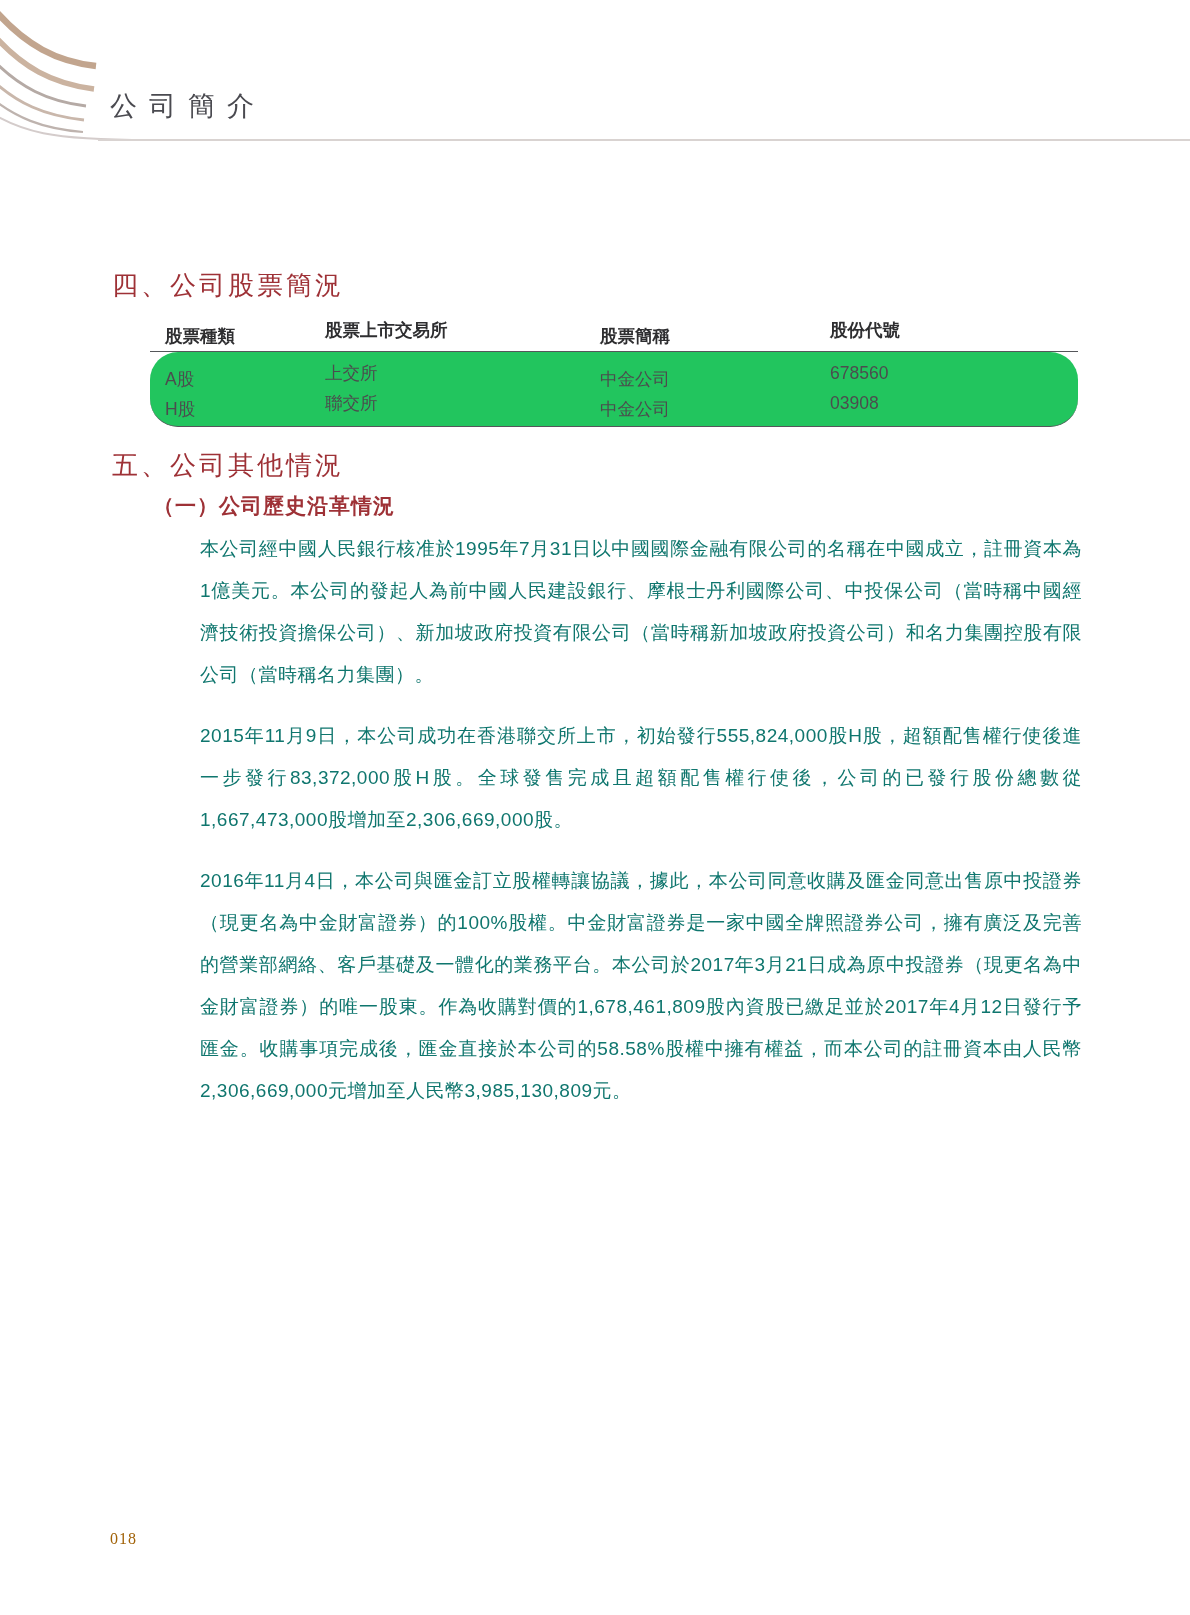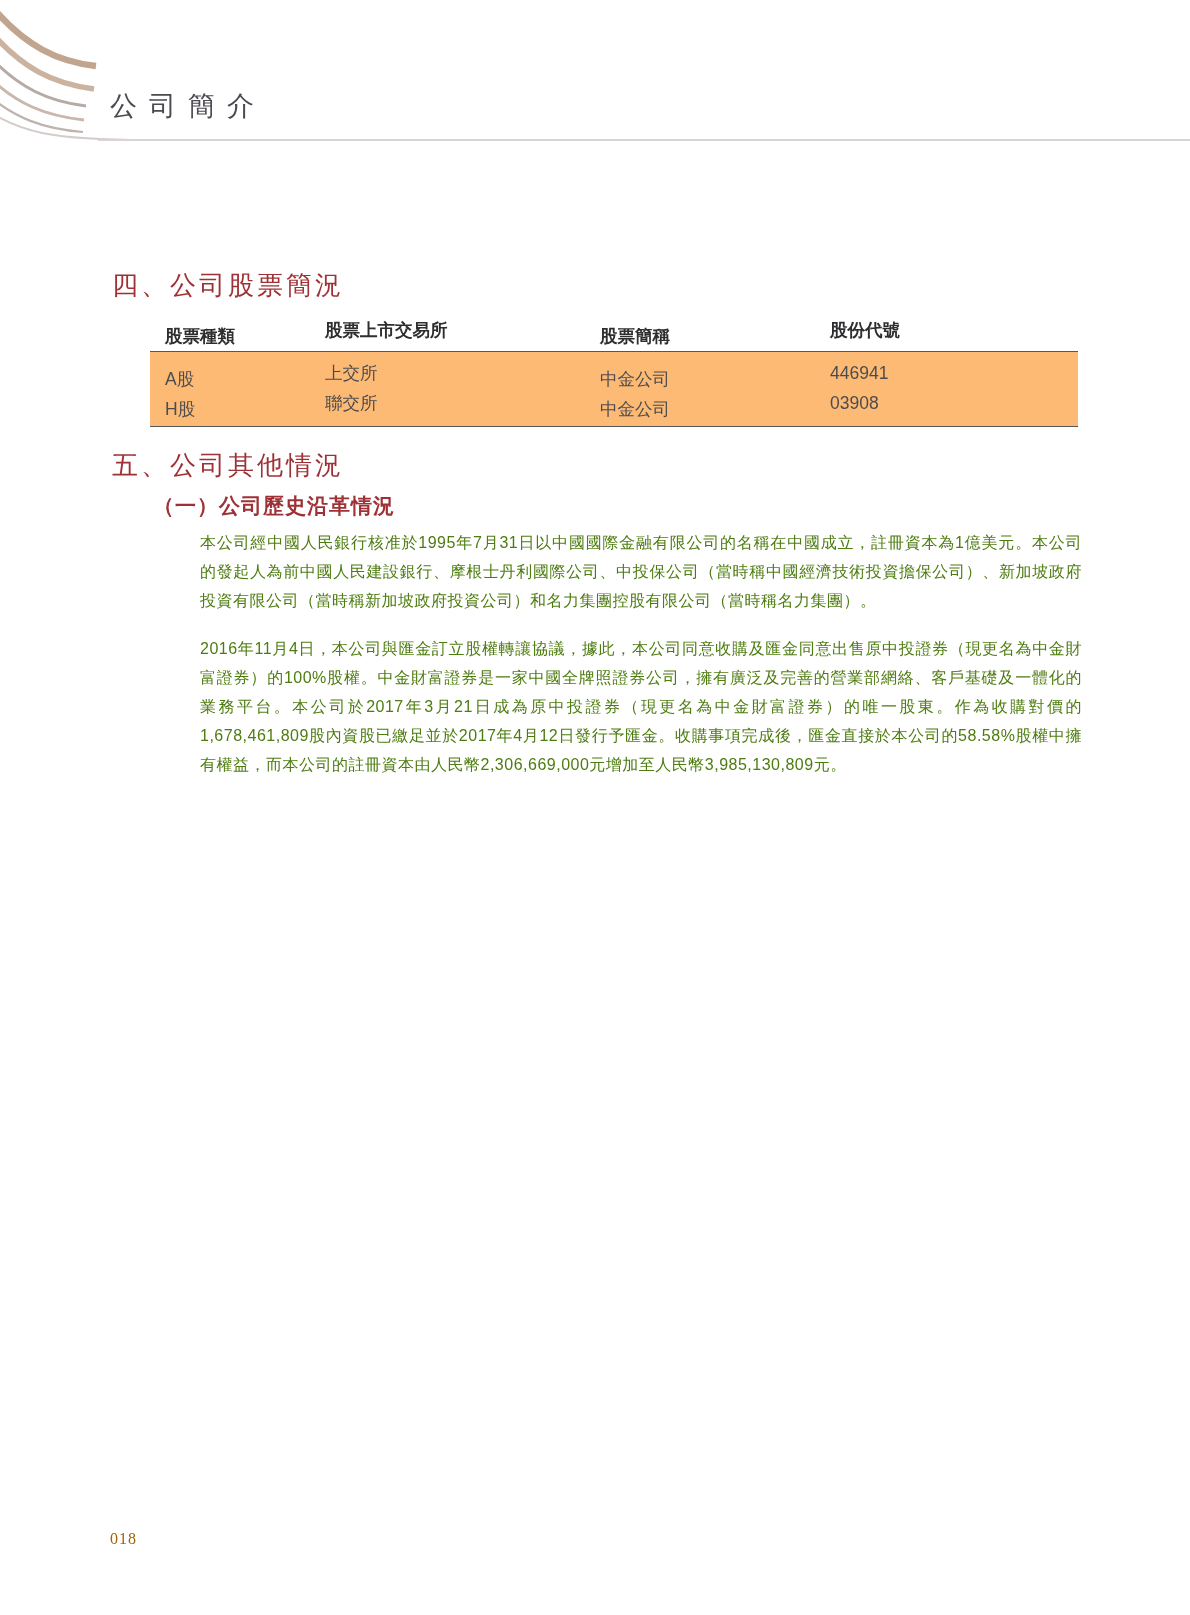--- a/index.html
+++ b/index.html
@@ -43,39 +43,40 @@
   
   .stock-table {
     position: absolute; left: 150px; top: 308px; width: 928px;
   }
   .stock-table .thead {
     display: flex; height: 44px; align-items: center;
     border-bottom: 1px solid #55565a;
     font-size: 17.5px; font-weight: 600; color: #2e2e30;
   }
   .stock-table .tbody {
-    background: #fdba74;
+    background: #22c55e;
     border-bottom: 1px solid #55565a;
     padding: 6px 0 8px 0;
+    border-radius: 28px;
   }
   .stock-table .trow {
     display: flex; height: 30px; align-items: center;
     font-size: 17.5px; color: #4c4c4e;
   }
   .col-0 { width: 175px; padding-left: 15px; margin-top: 12px; }
   .col-1 { width: 275px; }
   .col-2 { width: 230px; margin-top: 12px; }
   .col-3 { flex: 1; }
 
   
   .history-text {
     position: absolute; left: 200px; top: 528px; width: 882px;
   }
   .history-text p {
-    font-size: 16px; line-height: 29px; color: #4d7c0f;
+    font-size: 19px; line-height: 42px; color: #0f766e;
     text-align: justify; text-justify: inter-character;
     margin-bottom: 19px;
     letter-spacing: 0.5px;
   }
 
   
   .page-number {
     position: absolute; left: 110px; top: 1530px;
     font-family: "Liberation Serif", "DejaVu Serif", serif;
     font-size: 16px; color: #a16207; letter-spacing: 1px;
@@ -106,34 +107,35 @@
       <div class="col-0">股票種類</div>
       <div class="col-1">股票上市交易所</div>
       <div class="col-2">股票簡稱</div>
       <div class="col-3">股份代號</div>
     </div>
     <div class="tbody">
       <div class="trow">
         <div class="col-0">A股</div>
         <div class="col-1">上交所</div>
         <div class="col-2">中金公司</div>
-        <div class="col-3">446941</div>
+        <div class="col-3">678560</div>
       </div>
       <div class="trow">
         <div class="col-0">H股</div>
         <div class="col-1">聯交所</div>
         <div class="col-2">中金公司</div>
         <div class="col-3">03908</div>
       </div>
     </div>
   </div>
 
   <div class="sec-heading" id="sec5-heading">五、公司其他情況</div>
   <div class="subsec-heading">（一）公司歷史沿革情況</div>
 
   <div class="history-text">
     <p>本公司經中國人民銀行核准於1995年7月31日以中國國際金融有限公司的名稱在中國成立，註冊資本為1億美元。本公司的發起人為前中國人民建設銀行、摩根士丹利國際公司、中投保公司（當時稱中國經濟技術投資擔保公司）、新加坡政府投資有限公司（當時稱新加坡政府投資公司）和名力集團控股有限公司（當時稱名力集團）。</p>
+    <p>2015年11月9日，本公司成功在香港聯交所上市，初始發行555,824,000股H股，超額配售權行使後進一步發行83,372,000股H股。全球發售完成且超額配售權行使後，公司的已發行股份總數從1,667,473,000股增加至2,306,669,000股。</p>
     <p>2016年11月4日，本公司與匯金訂立股權轉讓協議，據此，本公司同意收購及匯金同意出售原中投證券（現更名為中金財富證券）的100%股權。中金財富證券是一家中國全牌照證券公司，擁有廣泛及完善的營業部網絡、客戶基礎及一體化的業務平台。本公司於2017年3月21日成為原中投證券（現更名為中金財富證券）的唯一股東。作為收購對價的1,678,461,809股內資股已繳足並於2017年4月12日發行予匯金。收購事項完成後，匯金直接於本公司的58.58%股權中擁有權益，而本公司的註冊資本由人民幣2,306,669,000元增加至人民幣3,985,130,809元。</p>
   </div>
 
   <div class="page-number">018</div>
 
 </div>
 
 </body></html>

